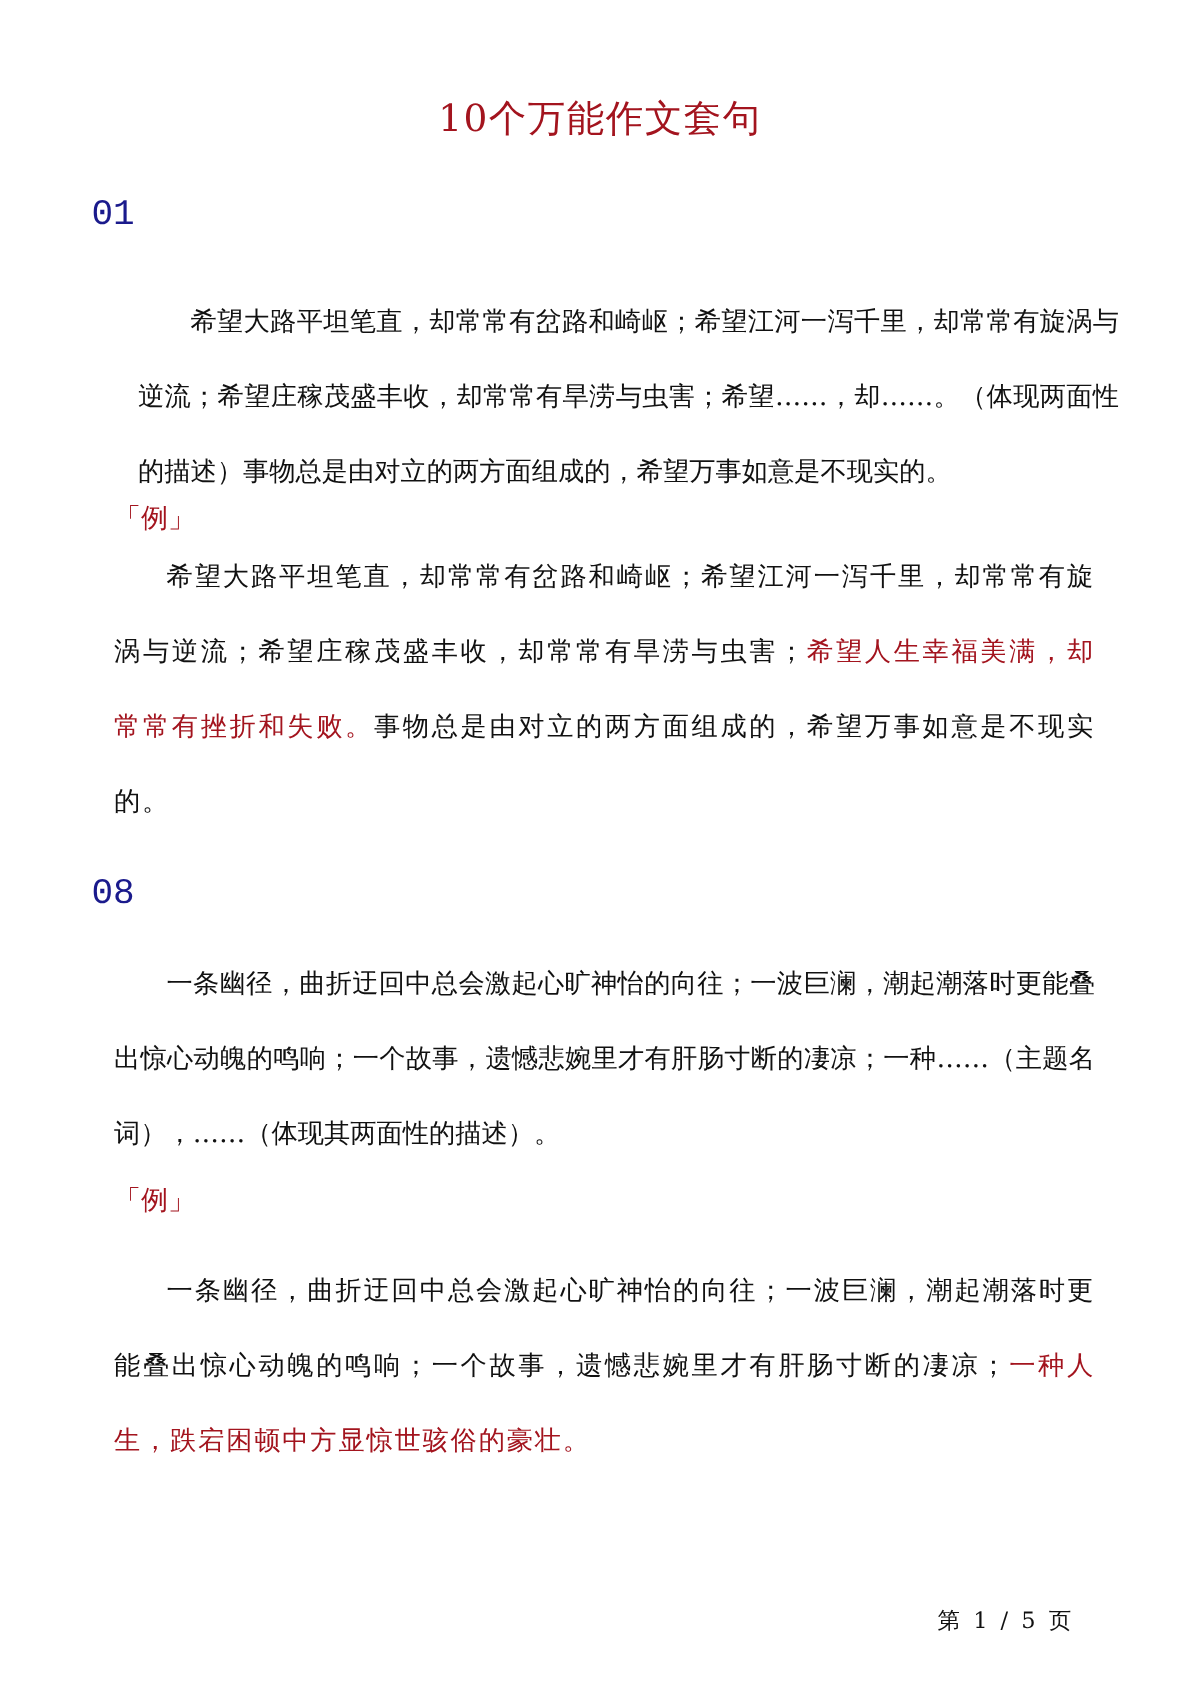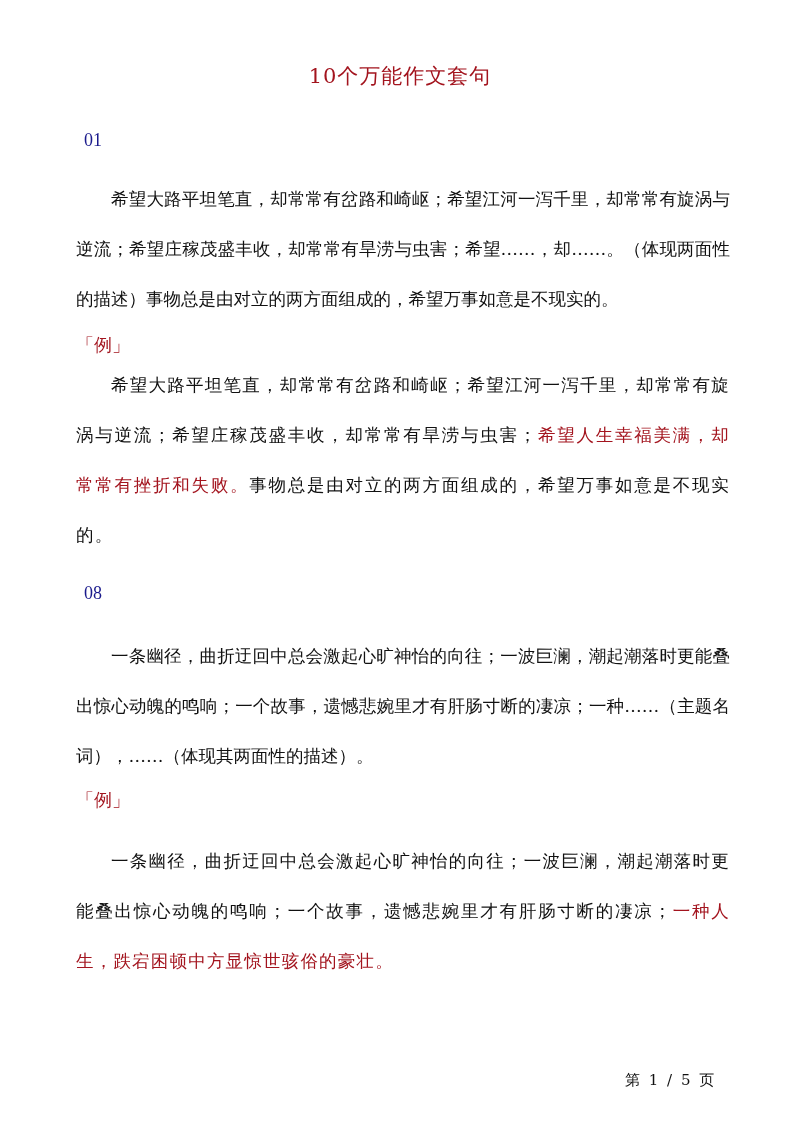--- a/index.html
+++ b/index.html
@@ -1,36 +1,36 @@
 <!DOCTYPE html>
 <html><head>
 <meta charset="utf-8">
 <style>
   html, body { margin: 0; padding: 0; background: #ffffff; }
   body { width: 800px; height: 1132px; position: relative; overflow: hidden;
          font-family: "DejaVu Serif", "Liberation Serif", serif; color: #111; }
   .title { position: absolute; top: 62px; left: 0; width: 800px; text-align: center;
-           font-size: 21px; color: #a3141e; letter-spacing: 1px; }
-  .num { position: absolute; left: 84px; font-size: 18px; color: #1a1a8c;
-         font-family: Liberation Serif, serif; }
+           font-size: 25px; color: #a3141e; letter-spacing: 1px; }
+  .num { position: absolute; left: 61px; font-size: 24px; color: #1a1a8c;
+         font-family: Liberation Mono, monospace; }
   .ex { position: absolute; left: 76px; font-size: 18px; color: #a3141e; }
   .para { position: absolute; left: 76px; width: 654px; font-size: 17.5px;
           line-height: 50px; text-indent: 2em; text-align: justify; }
   .kai { letter-spacing: 1.2px; }
   .red { color: #a3141e; }
   .footer { position: absolute; top: 1071px; left: 625px; font-size: 15px; color: #111;
             word-spacing: 4px; }
 </style>
 </head>
 <body>
 
 <div class="title">10个万能作文套句</div>
 
 <div class="num" style="top:130px">01</div>
-<p class="para" style="top:174px;margin:0">希望大路平坦笔直，却常常有岔路和崎岖；希望江河一泻千里，却常常有旋涡与逆流；希望庄稼茂盛丰收，却常常有旱涝与虫害；希望……，却……。（体现两面性的描述）事物总是由对立的两方面组成的，希望万事如意是不现实的。</p>
+<p class="para" style="top:174px;margin:16px">希望大路平坦笔直，却常常有岔路和崎岖；希望江河一泻千里，却常常有旋涡与逆流；希望庄稼茂盛丰收，却常常有旱涝与虫害；希望……，却……。（体现两面性的描述）事物总是由对立的两方面组成的，希望万事如意是不现实的。</p>
 
 <div class="ex" style="top:333px">「例」</div>
 <p class="para kai" style="top:360px;margin:0"><span>希望大路平坦笔直，却常常有岔路和崎岖；希望江河一泻千里，却常常有旋涡与逆流；希望庄稼茂盛丰收，却常常有旱涝与虫害；</span><span class="red">希望人生幸福美满，却常常有挫折和失败。</span><span>事物总是由对立的两方面组成的，希望万事如意是不现实的。</span></p>
 
 <div class="num" style="top:583px">08</div>
 <p class="para" style="top:631px;margin:0">一条幽径，曲折迂回中总会激起心旷神怡的向往；一波巨澜，潮起潮落时更能叠出惊心动魄的鸣响；一个故事，遗憾悲婉里才有肝肠寸断的凄凉；一种……（主题名词），……（体现其两面性的描述）。</p>
 
 <div class="ex" style="top:788px">「例」</div>
 <p class="para kai" style="top:836px;margin:0"><span>一条幽径，曲折迂回中总会激起心旷神怡的向往；一波巨澜，潮起潮落时更能叠出惊心动魄的鸣响；一个故事，遗憾悲婉里才有肝肠寸断的凄凉；</span><span class="red">一种人生，跌宕困顿中方显惊世骇俗的豪壮。</span><span></span></p>
 

